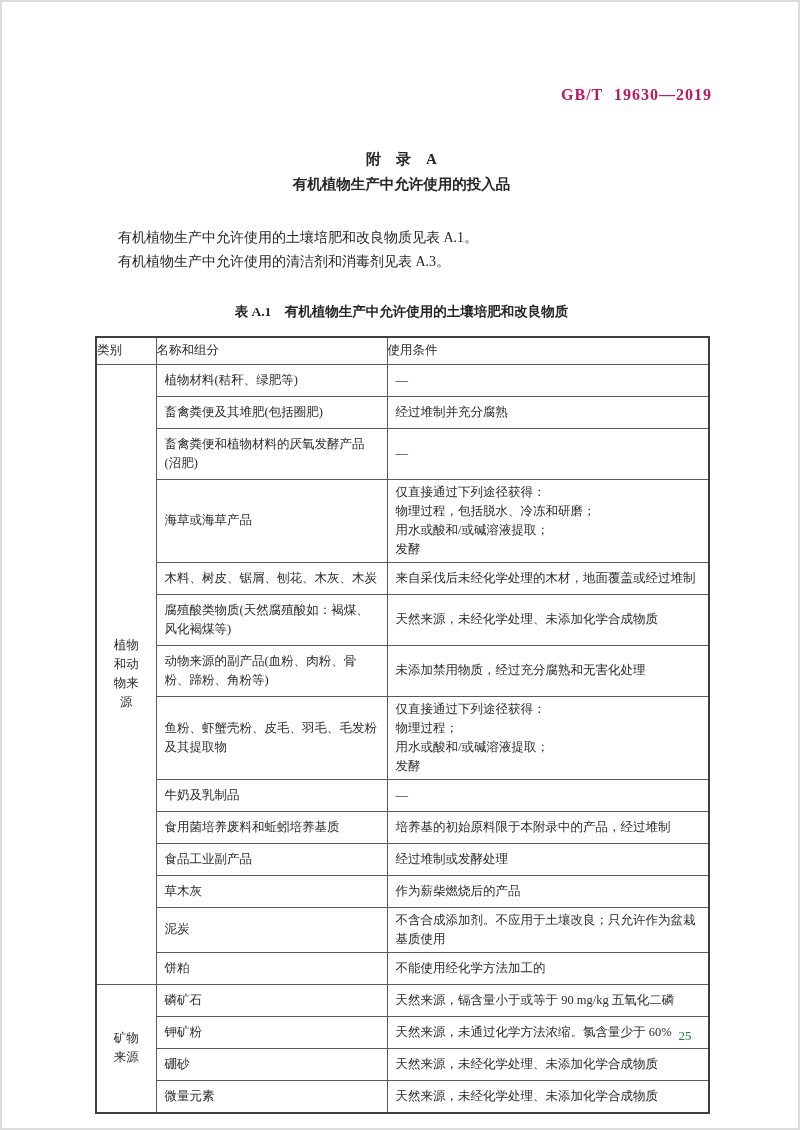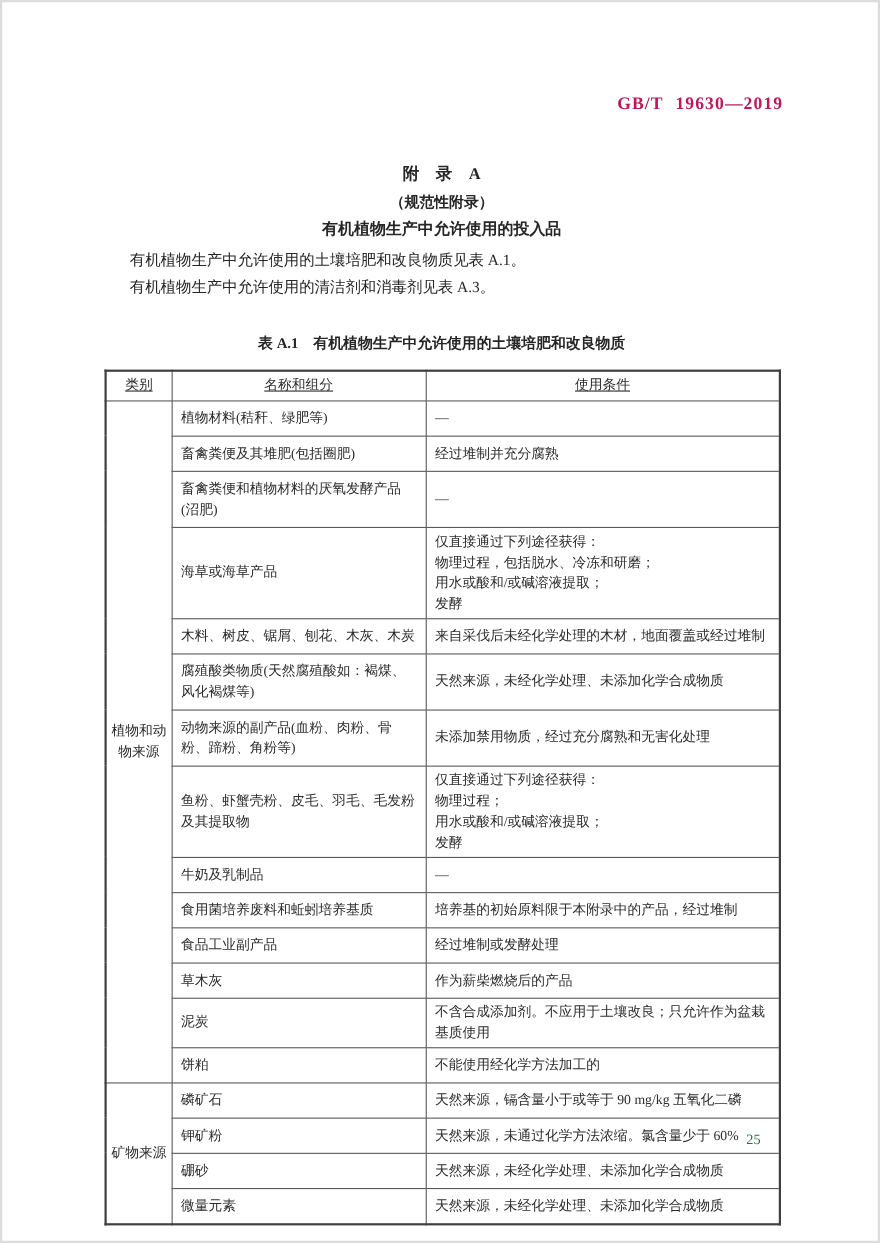--- a/index.html
+++ b/index.html
@@ -27,42 +27,41 @@
   table.main {
     position:absolute; top:336px; left:95px; width:613px;
     border-collapse:collapse; table-layout:fixed;
     border:2px solid #3f3f3f;
     font-size:12.5px;
   }
   table.main th, table.main td {
     border:1px solid #5a5a5a; line-height:19px; vertical-align:middle;
     font-weight:normal; color:#2b2b2b;
   }
-  th.h { height:27px; text-align:center; border-bottom:2px solid #3f3f3f;text-decoration:underline; }
+  th.h { height:27px; text-align:left; border-bottom:2px solid #3f3f3f; }
   col.c-cat  { width:60px; }
   col.c-name { width:231px; }
   col.c-cond { width:322px; }
-  td.cat  { text-align:center; white-space:pre-line; padding:3px 2px; }
+  td.cat  { text-align:center; white-space:pre-line; padding:3px 12px; }
   td.name { padding:6px 8px; }
   td.cond { padding:3px 8px; white-space:pre-line; }
   .page-num {
     position:absolute; top:1028px; left:668px; width:34px;
     text-align:center; font-size:13px; color:#15803d;
   }
 </style>
 </head>
 <body>
 
 <div id="page">
 
   <div class="doc-number">GB/T 19630—2019</div>
 
   <div class="titles">
     <div class="title-a">附　录　A</div>
-    <div class="title-sub">（规范性附录）</div>
     <div class="title-h">有机植物生产中允许使用的投入品</div>
   </div>
 
   <div class="paras">
     <p>有机植物生产中允许使用的土壤培肥和改良物质见表 A.1。</p>
     <p>有机植物生产中允许使用的清洁剂和消毒剂见表 A.3。</p>
   </div>
 
   <div class="tbl-caption">表 A.1　有机植物生产中允许使用的土壤培肥和改良物质</div>
 

